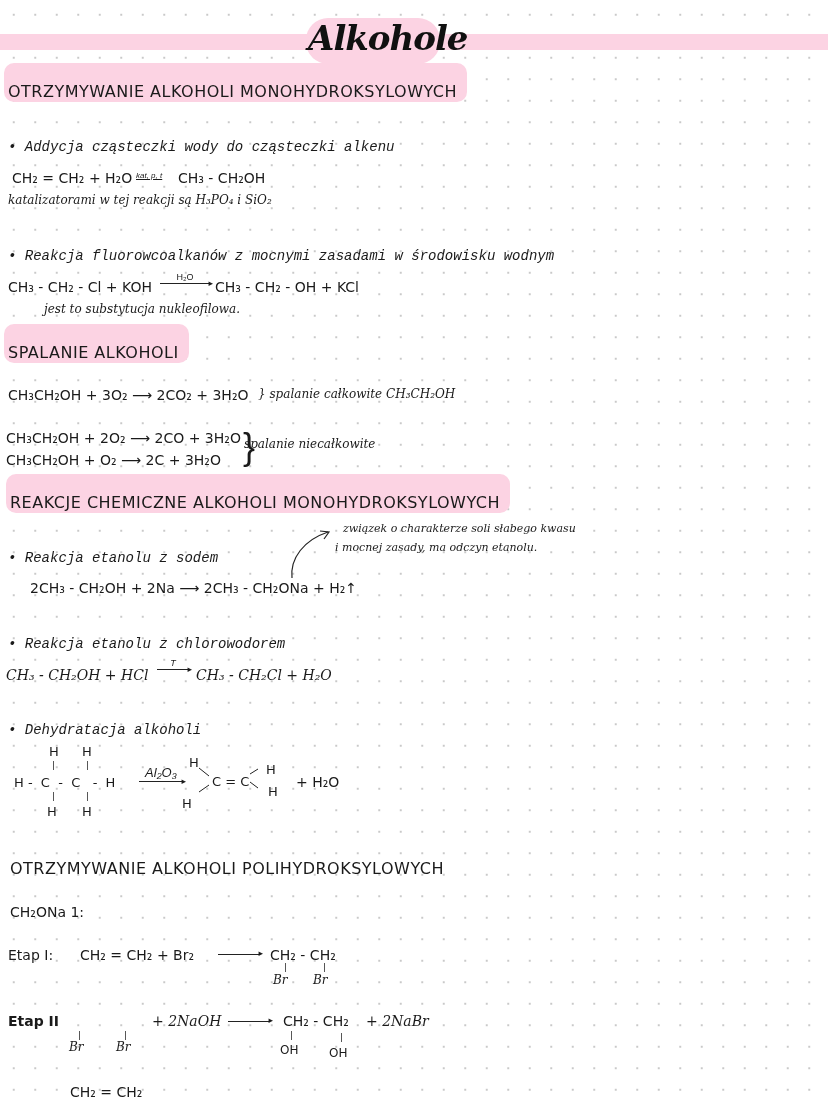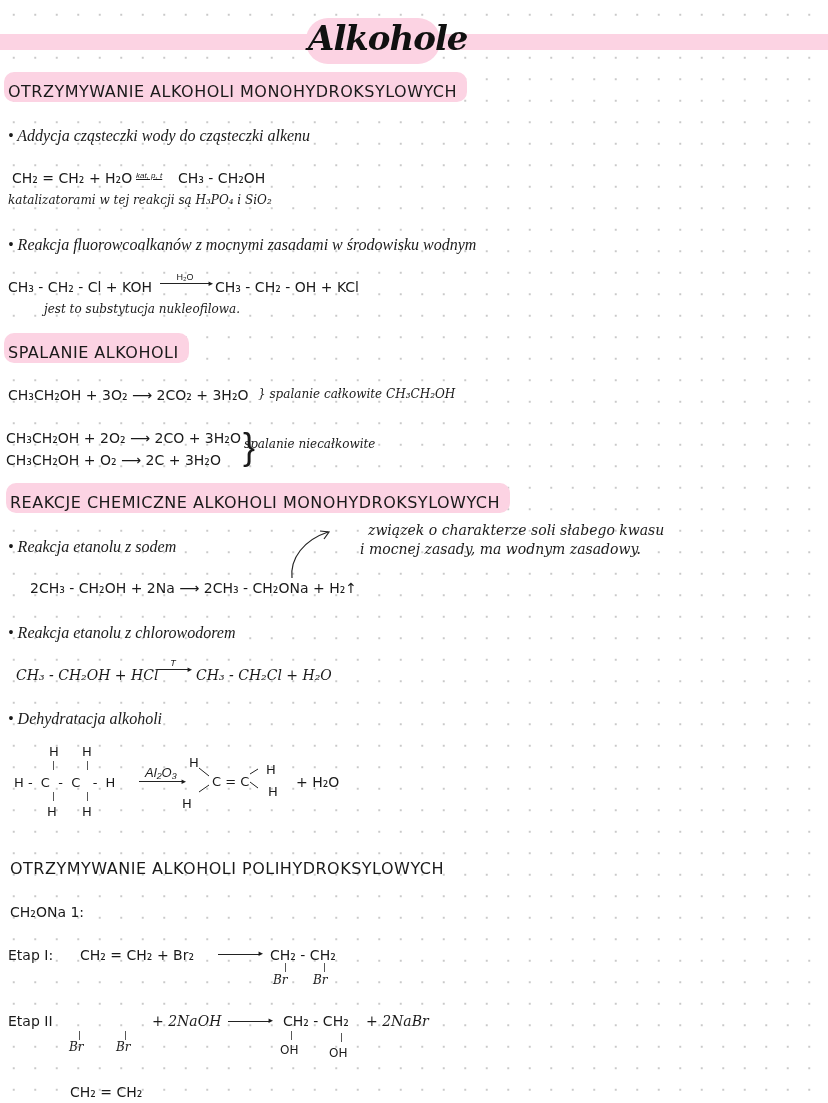--- a/index.html
+++ b/index.html
@@ -11,25 +11,25 @@
     background-position: 3px 4px;
     font-family: "Liberation Sans", sans-serif;
     color:#1a1a1a;
   }
   .abs { position:absolute; white-space:nowrap; }
   .title-band { position:absolute; left:0; top:34px; width:828px; height:16px; background:#fcd3e3; }
   .title-blob { position:absolute; left:306px; top:18px; width:134px; height:46px; background:#fcd3e3; border-radius:22px; }
   .title { position:absolute; left:308px; top:18px; width:130px; text-align:center;
     font-family:"DejaVu Serif", serif; font-weight:bold; font-style:italic; font-size:34px; letter-spacing:-1px; color:#111; }
   .h-sec { font-size:16px; letter-spacing:0.5px; color:#1a1a1a; font-family:"DejaVu Sans", sans-serif; }
-  .hl { background:#fcd3e3; border-radius:10px; padding:10px 10px 1px 4px; }
-  .bullet { font-family:Liberation Serif, serif; font-style:italic; font-size:16px; }
+  .hl { background:#fcd3e3; border-radius:10px; padding:19px 10px 1px 4px; }
+  .bullet { font-family:Liberation Mono, monospace; font-style:italic; font-size:14px;margin-top:12px; }
   .eq { font-family:"DejaVu Sans", sans-serif; font-size:14px; }
   .eq-i { font-family:"DejaVu Serif", serif; font-style:italic; font-size:14px; }
-  .note { font-family:"DejaVu Serif", serif; font-style:italic; font-size:14px;margin-left:25px; }
+  .note { font-family:"DejaVu Serif", serif; font-style:italic; font-size:11px; }
   .small { font-family:"DejaVu Serif", serif; font-style:italic; font-size:12px; }
   .chem { font-family:"DejaVu Sans", sans-serif; font-size:13px; }
 </style>
 </head>
 <body>
 
 <div class="title-band"></div>
 <div class="title-blob"></div>
 <div class="title">Alkohole</div>
 
@@ -63,29 +63,29 @@
 <div class="abs eq" style="left:6px;top:430px;">CH₃CH₂OH + 2O₂ ⟶ 2CO + 3H₂O</div>
 <div class="abs eq" style="left:6px;top:452px;">CH₃CH₂OH + O₂ ⟶ 2C + 3H₂O</div>
 <div class="abs" style="left:243px;top:428px;font-size:36px;line-height:38px;font-weight:100;">}</div>
 <div class="abs small" style="left:244px;top:437px;">spalanie niecałkowite</div>
 
 <div class="abs h-sec" style="left:6px;top:493px;">
   <span class="hl">REAKCJE CHEMICZNE ALKOHOLI MONOHYDROKSYLOWYCH</span>
 </div>
 <div class="abs bullet" style="left:8px;top:538px;">• Reakcja etanolu z sodem</div>
 <div class="abs note" style="left:343px;top:522px;">związek o charakterze soli słabego kwasu</div>
-<div class="abs note" style="left:335px;top:541px;">i mocnej zasady, ma wodnym zasadowy.</div>
+<div class="abs note" style="left:335px;top:541px;">i mocnej zasady, ma odczyn etanolu.</div>
 <svg class="abs" style="left:286px;top:528px;" width="50" height="52">
   <path d="M6 50 C4 30 18 12 42 4" stroke="#222" stroke-width="1.2" fill="none"></path>
   <path d="M34 3 L43 4 L38 11" stroke="#222" stroke-width="1.2" fill="none"></path>
 </svg>
 <div class="abs eq" style="left:8px;top:580px;margin-left:22px;">2CH₃ - CH₂OH + 2Na ⟶ 2CH₃ - CH₂ONa + H₂↑</div>
 
 <div class="abs bullet" style="left:8px;top:624px;">• Reakcja etanolu z chlorowodorem</div>
-<div class="abs eq-i" style="left:16px;top:667px;">CH₃ - CH₂OH + HCl</div>
+<div class="abs eq-i" style="left:6px;top:667px;">CH₃ - CH₂OH + HCl</div>
 <div class="abs" style="left:157px;top:658px;width:32px;text-align:center;">
   <div style="font-size:9px;font-style:italic;">T</div>
   <div style="border-top:1px solid #222;margin-top:1px;position:relative;">
     <span style="position:absolute;right:-3px;top:-6px;font-size:9px;">▸</span>
   </div>
 </div>
 <div class="abs eq-i" style="left:196px;top:667px;">CH₃ - CH₂Cl + H₂O</div>
 
 <div class="abs bullet" style="left:8px;top:710px;">• Dehydratacja alkoholi</div>
 
@@ -128,21 +128,21 @@
 <div class="abs eq" style="left:80px;top:947px;">CH₂ = CH₂ + Br₂</div>
 <div class="abs" style="left:218px;top:954px;width:42px;border-top:1px solid #222;">
   <span style="position:absolute;right:-3px;top:-7px;font-size:9px;">▸</span>
 </div>
 <div class="abs eq" style="left:270px;top:947px;">CH₂ - CH₂</div>
 <div class="abs chem" style="left:284px;top:962px;font-size:9px;">|</div>
 <div class="abs chem" style="left:323px;top:962px;font-size:9px;">|</div>
 <div class="abs eq-i" style="left:273px;top:973px;font-size:12px;">Br</div>
 <div class="abs eq-i" style="left:313px;top:973px;font-size:12px;">Br</div>
 
-<div class="abs eq" style="left:8px;top:1013px;">Etap II</div>
+<div class="abs eq" style="left:8px;top:1013px;font-weight:bold;">Etap II</div>
 <div class="abs eq" style="left:70px;top:1056px;margin-top:28px;">CH₂ = CH₂</div>
 <div class="abs chem" style="left:78px;top:1030px;font-size:9px;">|</div>
 <div class="abs chem" style="left:124px;top:1030px;font-size:9px;">|</div>
 <div class="abs eq-i" style="left:69px;top:1040px;font-size:12px;">Br</div>
 <div class="abs eq-i" style="left:116px;top:1040px;font-size:12px;">Br</div>
 <div class="abs eq-i" style="left:152px;top:1013px;">+ 2NaOH</div>
 <div class="abs" style="left:228px;top:1021px;width:42px;border-top:1px solid #222;">
   <span style="position:absolute;right:-3px;top:-7px;font-size:9px;">▸</span>
 </div>
 <div class="abs eq" style="left:283px;top:1013px;">CH₂ - CH₂</div>

